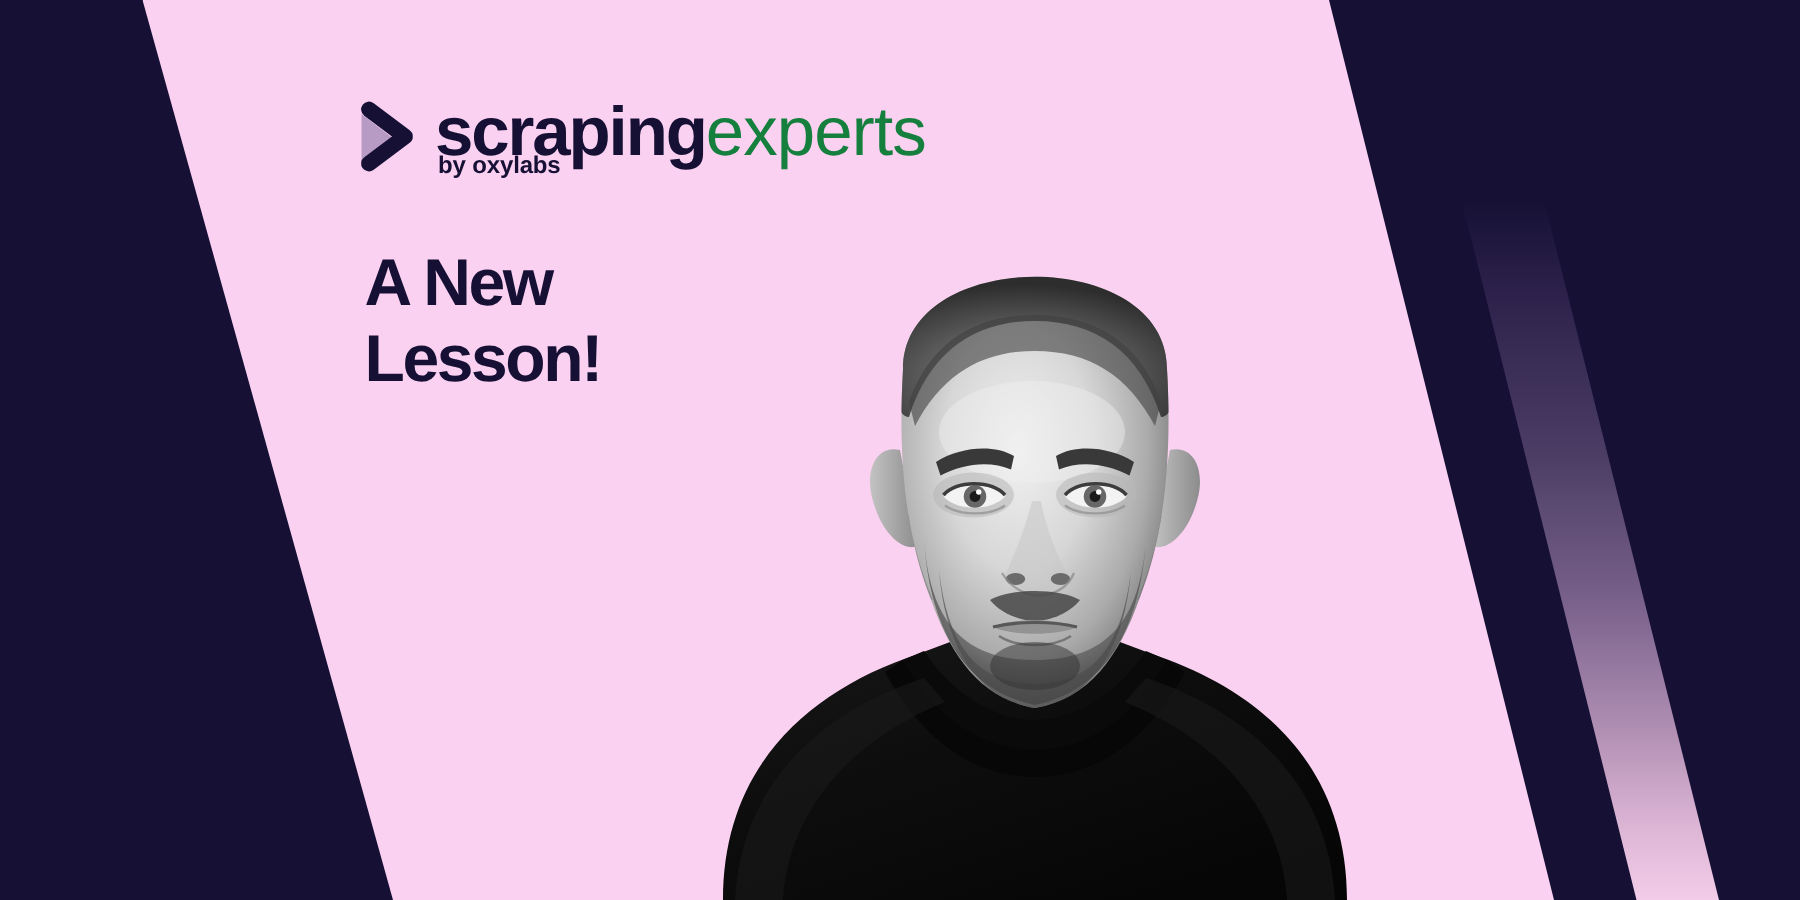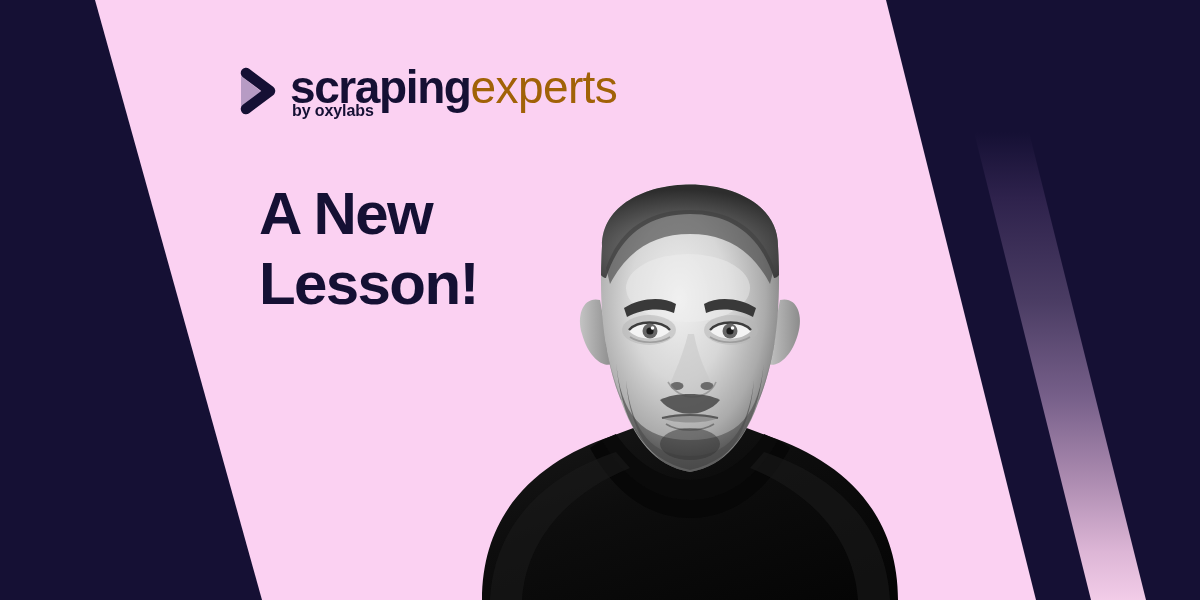--- a/index.html
+++ b/index.html
@@ -69,40 +69,40 @@
     line-height: 1;
     letter-spacing: -1.4px;
     white-space: nowrap;
     color: #151034;
   }
   .logo-word-bold {
     font-weight: 700;
   }
   .logo-word-light {
     font-weight: 300;
-    color: #a16207;
+    color: #15803d;
     letter-spacing: -0.6px;
   }
   .logo-tagline {
     position: absolute;
     left: 2px;
     top: 40px;
     font-size: 16px;
     font-weight: 700;
     letter-spacing: -0.1px;
     color: #151034;
   }
 
   
   .headline {
     position: absolute;
     left: 243px;
     top: 163px;
-    margin: 16px;
-    font-size: 60px;
+    margin: 0;
+    font-size: 44px;
     font-weight: 700;
     line-height: 1.16;
     letter-spacing: -1.6px;
     color: #151034;
     white-space: pre-line;
   }
 
   
   .portrait {
     position: absolute;

